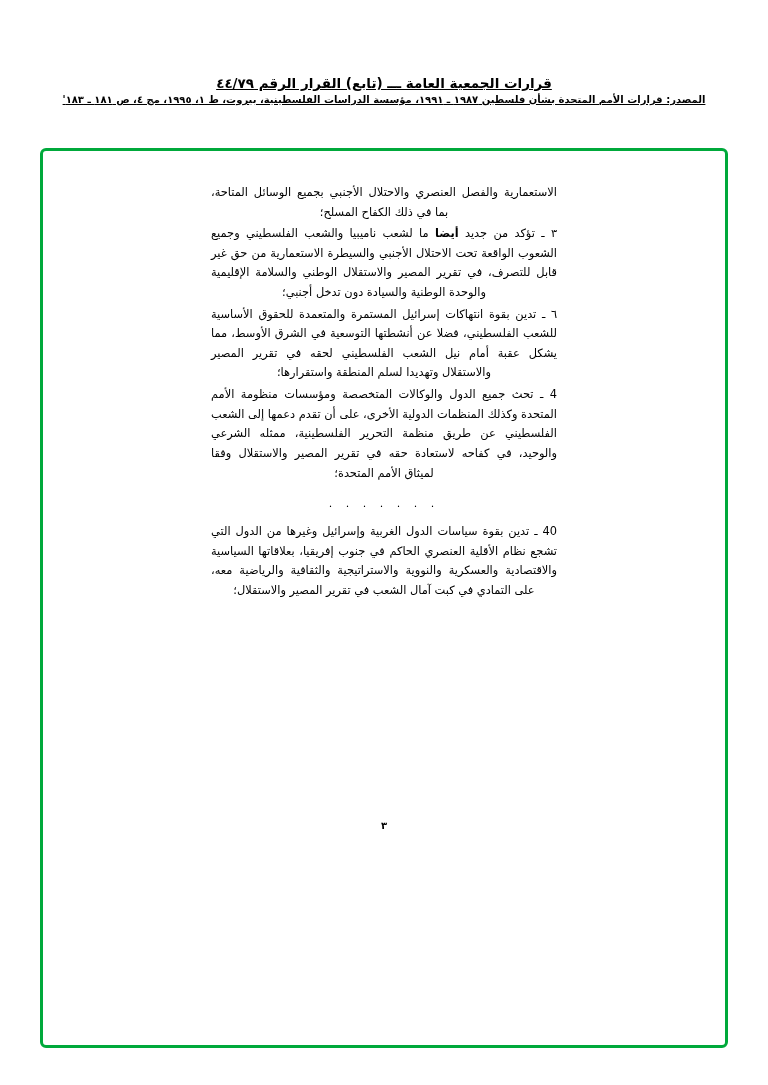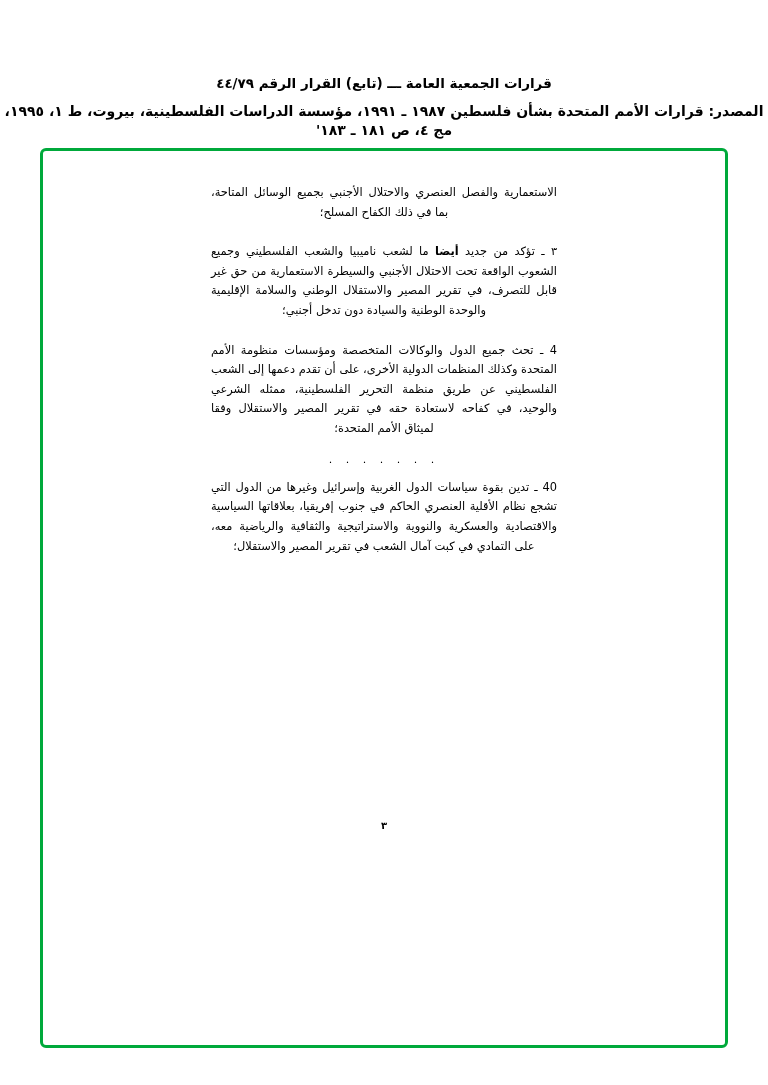--- a/index.html
+++ b/index.html
@@ -13,39 +13,39 @@
     position: relative;
     font-family: "DejaVu Sans", sans-serif;
     color: #000000;
     overflow: hidden;
   }
   .page {
     width: 768px;
     height: 849px;
     position: relative;
     box-sizing: border-box;
+    text-decoration: underline;
   }
   .header {
     text-align: center;
     padding-top: 74px;
   }
   .doc-title {
     font-family: "DejaVu Sans", sans-serif;
     font-size: 13.5px;
     font-weight: bold;
     letter-spacing: 0px;
     direction: rtl;
     line-height: 1.4;
   }
   .doc-source {
     font-family: "DejaVu Sans", sans-serif;
-    font-size: 14px;
+    font-size: 10px;
     font-weight: bold;
     direction: rtl;
-    margin-top: 9px;
     line-height: 1.4;
   }
   .frame {
     position: absolute;
     top: 148px;
     right: 40px;
     left: 40px;
     height: 900px;
     border: 3px solid #00a93b;
     border-radius: 6px;
@@ -64,21 +64,21 @@
   p.para {
     margin: 0 0 0 0;
     font-family: "DejaVu Sans", sans-serif;
     font-size: 11.4px;
     line-height: 1.72;
     direction: rtl;
     text-align: justify;
     text-justify: inter-word;
   }
   p.para.gap {
-    margin-top: 20px;
+    margin-top: 2px;
   }
   .bold-inline {
     font-weight: bold;
   }
   .dots {
     text-align: center;
     letter-spacing: 5px;
     font-size: 11px;
     margin: 14px 0 12px 0;
     direction: ltr;
@@ -101,20 +101,21 @@
 
   <div class="header">
     <div class="doc-title">قرارات الجمعية العامة ـــ (تابع) القرار الرقم ٤٤/٧٩</div>
     <div class="doc-source">المصدر: قرارات الأمم المتحدة بشأن فلسطين ١٩٨٧ ـ ١٩٩١، مؤسسة الدراسات الفلسطينية، بيروت، ط ١، ١٩٩٥، مج ٤، ص ١٨١ ـ ١٨٣'</div>
   </div>
 
   <div class="frame">
     <div class="content">
       <p class="para">الاستعمارية والفصل العنصري والاحتلال الأجنبي بجميع الوسائل المتاحة، بما في ذلك الكفاح المسلح؛</p>
       <p class="para gap">٣ ـ تؤكد من جديد <span class="bold-inline">أيضا</span> ما لشعب ناميبيا والشعب الفلسطيني وجميع الشعوب الواقعة تحت الاحتلال الأجنبي والسيطرة الاستعمارية من حق غير قابل للتصرف، في تقرير المصير والاستقلال الوطني والسلامة الإقليمية والوحدة الوطنية والسيادة دون تدخل أجنبي؛</p>
+      <p class="para gap">٦ ـ تدين بقوة انتهاكات إسرائيل المستمرة والمتعمدة للحقوق الأساسية للشعب الفلسطيني، فضلا عن أنشطتها التوسعية في الشرق الأوسط، مما يشكل عقبة أمام نيل الشعب الفلسطيني لحقه في تقرير المصير والاستقلال وتهديدا لسلم المنطقة واستقرارها؛</p>
       <p class="para gap">4 ـ تحث جميع الدول والوكالات المتخصصة ومؤسسات منظومة الأمم المتحدة وكذلك المنظمات الدولية الأخرى، على أن تقدم دعمها إلى الشعب الفلسطيني عن طريق منظمة التحرير الفلسطينية، ممثله الشرعي والوحيد، في كفاحه لاستعادة حقه في تقرير المصير والاستقلال وفقا لميثاق الأمم المتحدة؛</p>
       <div class="dots">. . . . . . .</div>
       <p class="para">40 ـ تدين بقوة سياسات الدول الغربية وإسرائيل وغيرها من الدول التي تشجع نظام الأقلية العنصري الحاكم في جنوب إفريقيا، بعلاقاتها السياسية والاقتصادية والعسكرية والنووية والاستراتيجية والثقافية والرياضية معه، على التمادي في كبت آمال الشعب في تقرير المصير والاستقلال؛</p>
     </div>
   </div>
 
   <div class="footer">٣</div>
 
 </div>
 

